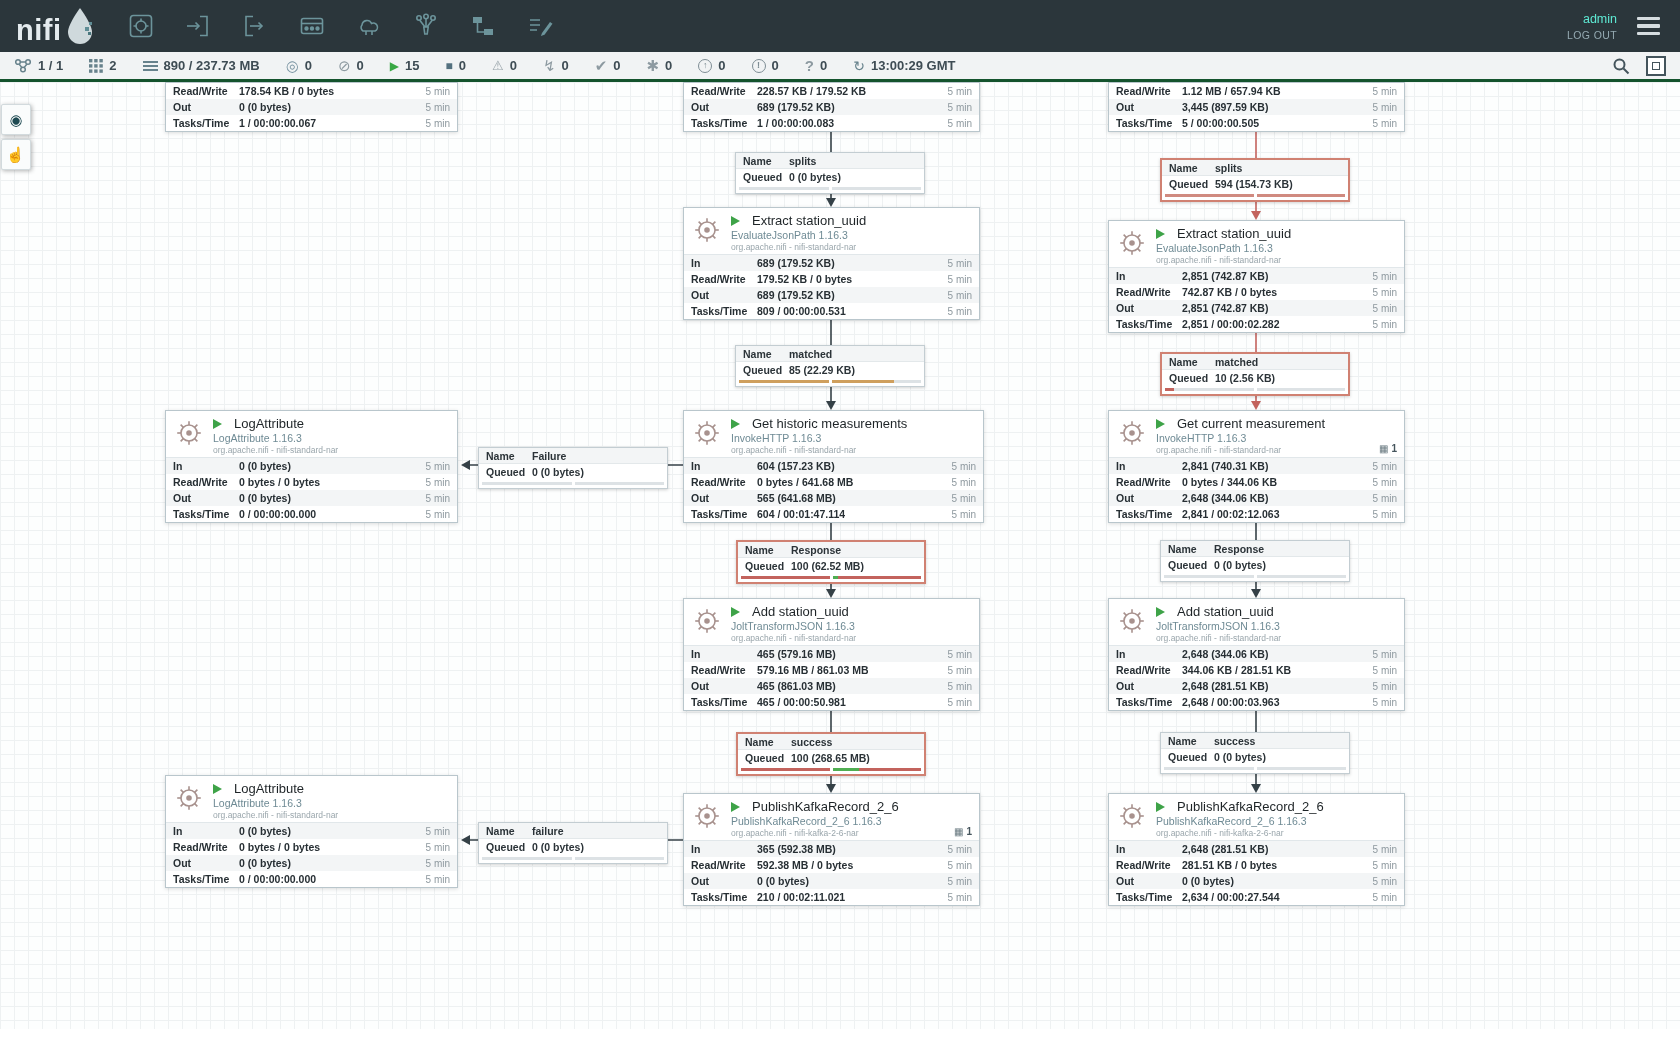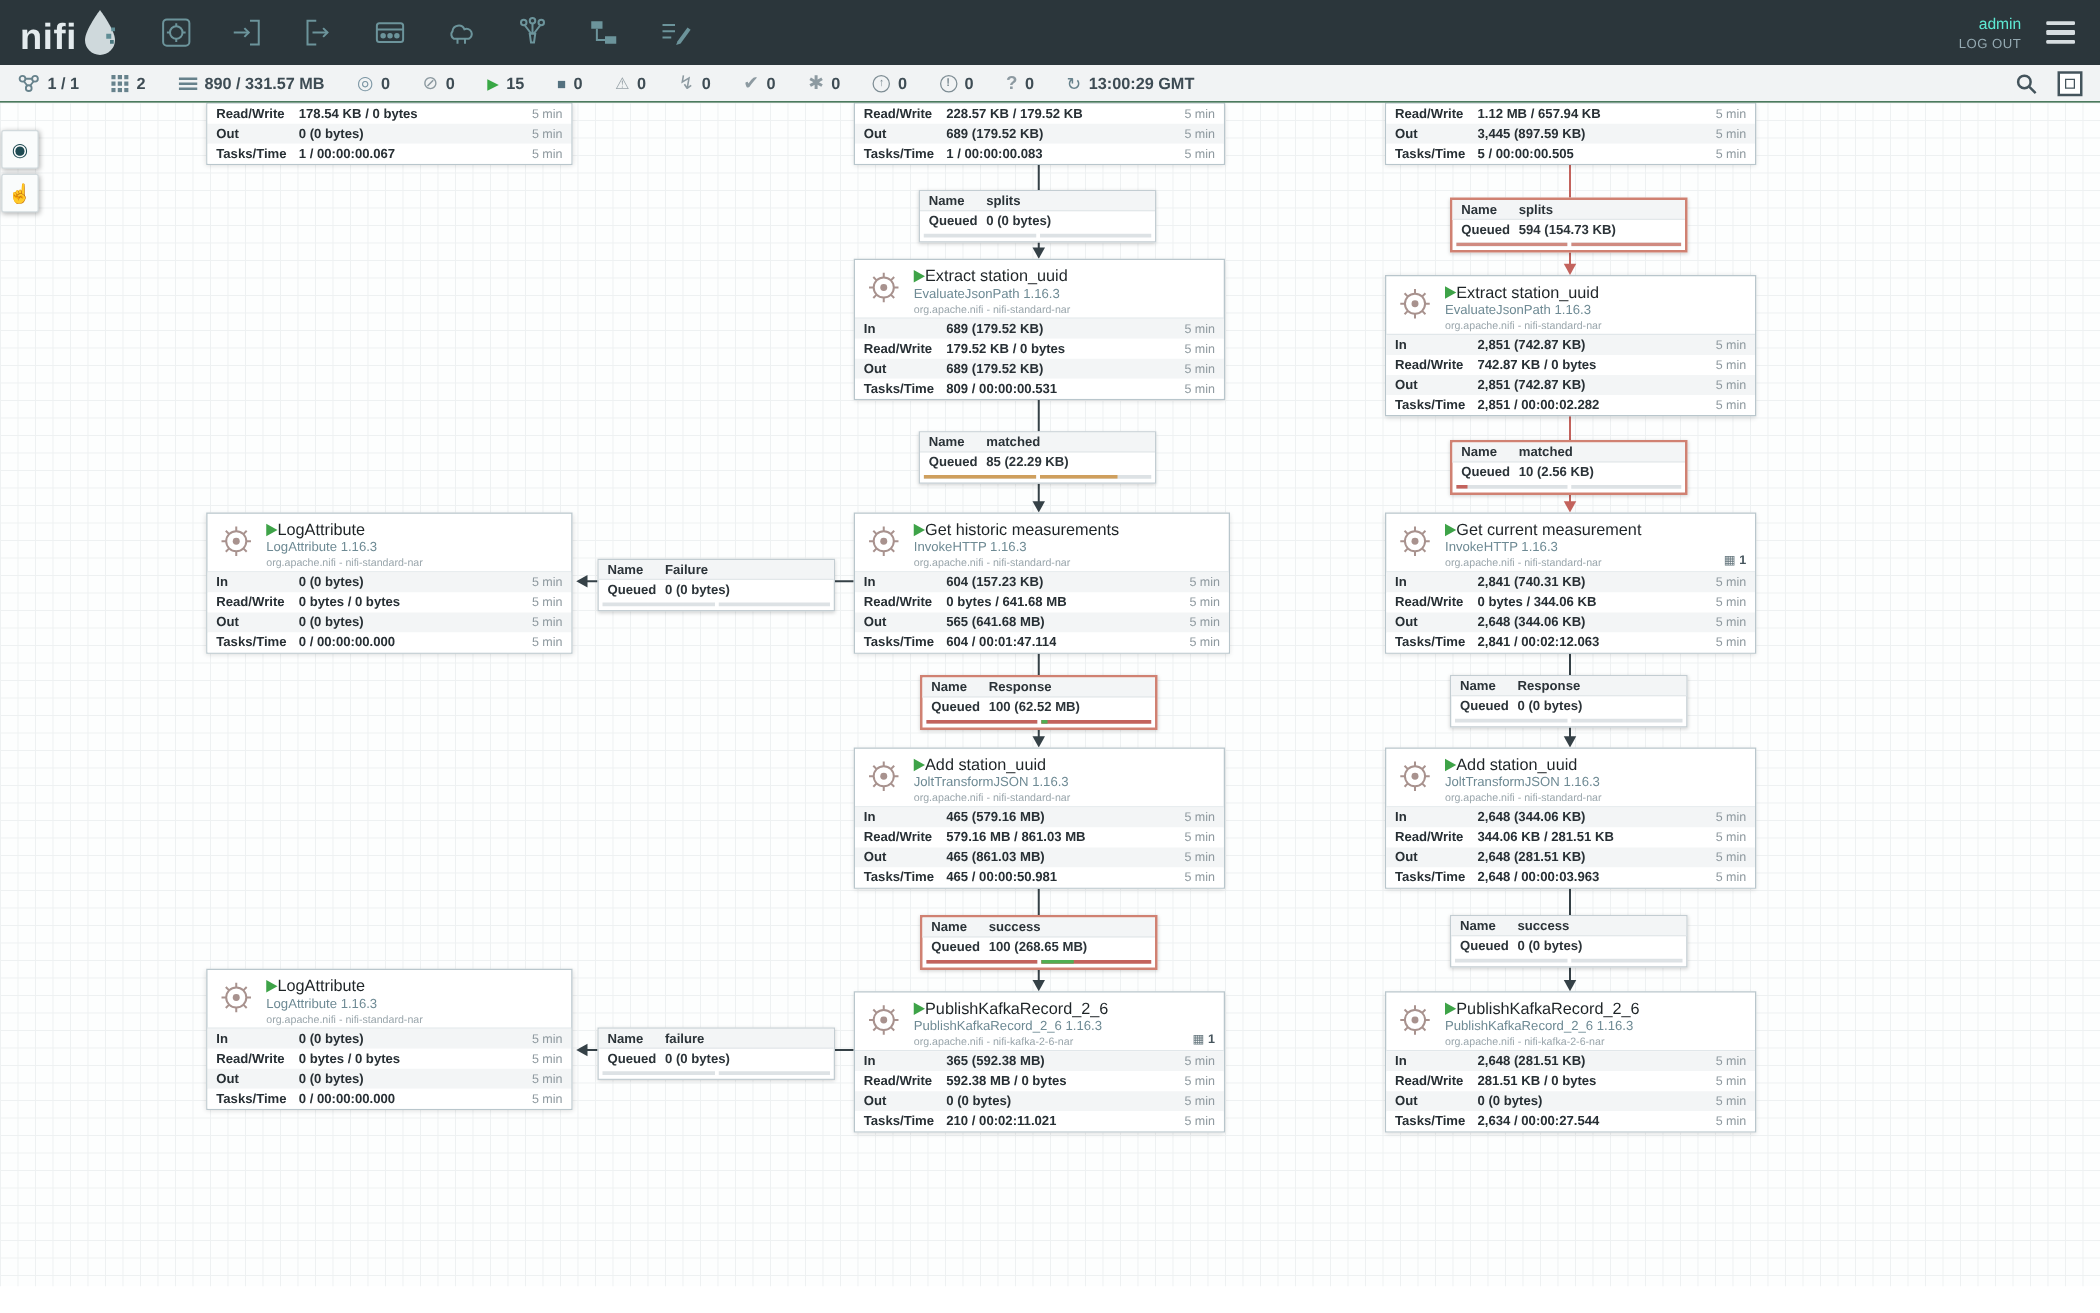--- a/index.html
+++ b/index.html
@@ -15,21 +15,21 @@
   .tool{width:44px;height:40px;display:flex;align-items:center;justify-content:center;cursor:grab}
   .tool svg{display:block}
   .header-right{margin-left:auto;display:flex;align-items:center;gap:16px}
   .user-box{display:flex;flex-direction:column;align-items:flex-end;gap:3px}
   .user-name{color:#5eead4;font-size:12.5px}
   .logout{color:#95aab2;font-size:10.5px;letter-spacing:.4px;cursor:pointer}
   .hamburger{display:flex;flex-direction:column;gap:4px;cursor:pointer;padding:4px}
   .hamburger span{display:block;width:23px;height:3.5px;background:#d6dde0;border-radius:1px}
 
   
-  #statusbar{position:absolute;left:0;top:52px;right:0;height:30px;background:#f1f3f4;border-bottom:1px solid #14532d;display:flex;align-items:center;padding:0 14px;gap:26px;z-index:9}
+  #statusbar{position:absolute;left:0;top:52px;right:0;height:30px;background:#f1f3f4;border-bottom:3px solid #14532d;display:flex;align-items:center;padding:0 14px;gap:26px;z-index:9}
   .stat{display:flex;align-items:center;gap:6px;font-size:13px;font-weight:bold;color:#3e4c54;white-space:nowrap}
   .sglyph{font-weight:normal;font-size:13px;line-height:1}
   .g-blue{color:#7b95a3;font-size:15px}
   .g-gray{color:#8d9aa1;font-size:15px}
   .g-green{color:#39a845;font-size:12px}
   .g-slate{color:#54717f;font-size:12px}
   .g-muted{color:#98a3a9}
   .circ{width:14px;height:14px;border:1.5px solid #7e8d94;border-radius:50%;font-size:9px;line-height:11px;text-align:center;color:#7e8d94;font-weight:bold;font-style:normal}
   .sb-right{margin-left:auto;display:flex;align-items:center;gap:16px}
   .grid-btn{width:20px;height:20px;border:2px solid #44545c;display:flex;align-items:center;justify-content:center;cursor:pointer;background:#fff}
@@ -39,21 +39,21 @@
   #canvas{position:absolute;left:0;top:82px;width:1680px;height:947px;overflow:hidden;
     background-color:#fdfefe;
     background-image:linear-gradient(#eef1f2 1px,transparent 1px),linear-gradient(90deg,#eef1f2 1px,transparent 1px);
     background-size:14px 14px}
   #wires{position:absolute;left:0;top:0;z-index:1}
 
   .processor{position:absolute;z-index:2;background:#fff;border:1px solid #b9c6cc;box-shadow:0 1px 4px rgba(0,0,0,.14);cursor:pointer}
   .proc-head{position:relative;height:46px;display:flex;padding:3px 6px 0 8px}
   .proc-icon{width:30px;height:30px;margin-top:4px;flex:0 0 auto}
   .proc-titles{margin-left:9px;min-width:0}
-  .proc-name-row{display:flex;align-items:center;gap:0;margin-top:2px}
+  .proc-name-row{display:flex;align-items:center;gap:12px;margin-top:2px}
   .run-triangle{width:0;height:0;border-left:9px solid #3ea348;border-top:5.5px solid transparent;border-bottom:5.5px solid transparent}
   .proc-name{font-size:13px;color:#1e2427}
   .proc-type{font-size:10.5px;color:#6e8a94;margin-top:1px}
   .proc-bundle{font-size:8.5px;color:#9aa6ac;margin-top:1px}
   .proc-badge{position:absolute;right:7px;bottom:3px;display:flex;align-items:center;gap:3px;font-size:10px;font-weight:bold;color:#45545c}
   .badge-grid{color:#67787f;font-size:10px;font-weight:normal}
   .proc-stats{border-top:1px solid #e1e7ea}
   .partial .proc-stats{border-top:none}
   .stat-row{height:16px;display:flex;align-items:center;padding:0 7px;font-size:10.5px;white-space:nowrap}
   .proc-stats .stat-row:nth-child(odd){background:#f3f5f6}
@@ -201,21 +201,21 @@
       <span>2</span>
     </div>
     <div class="stat">
       <svg width="15" height="12" viewBox="0 0 15 12">
         <g stroke="#67828c" stroke-width="2">
             <line x1="0" y1="2" x2="15" y2="2"></line>
             <line x1="0" y1="6" x2="15" y2="6"></line>
             <line x1="0" y1="10" x2="15" y2="10"></line>
           </g>
       </svg>
-      <span>890 / 331.57 MB</span>
+      <span>890 / 237.73 MB</span>
     </div>
     <div class="stat">
       <span class="sglyph g-blue">◎</span>
       <span>0</span>
     </div>
     <div class="stat">
       <span class="sglyph g-gray">⊘</span>
       <span>0</span>
     </div>
     <div class="stat">

